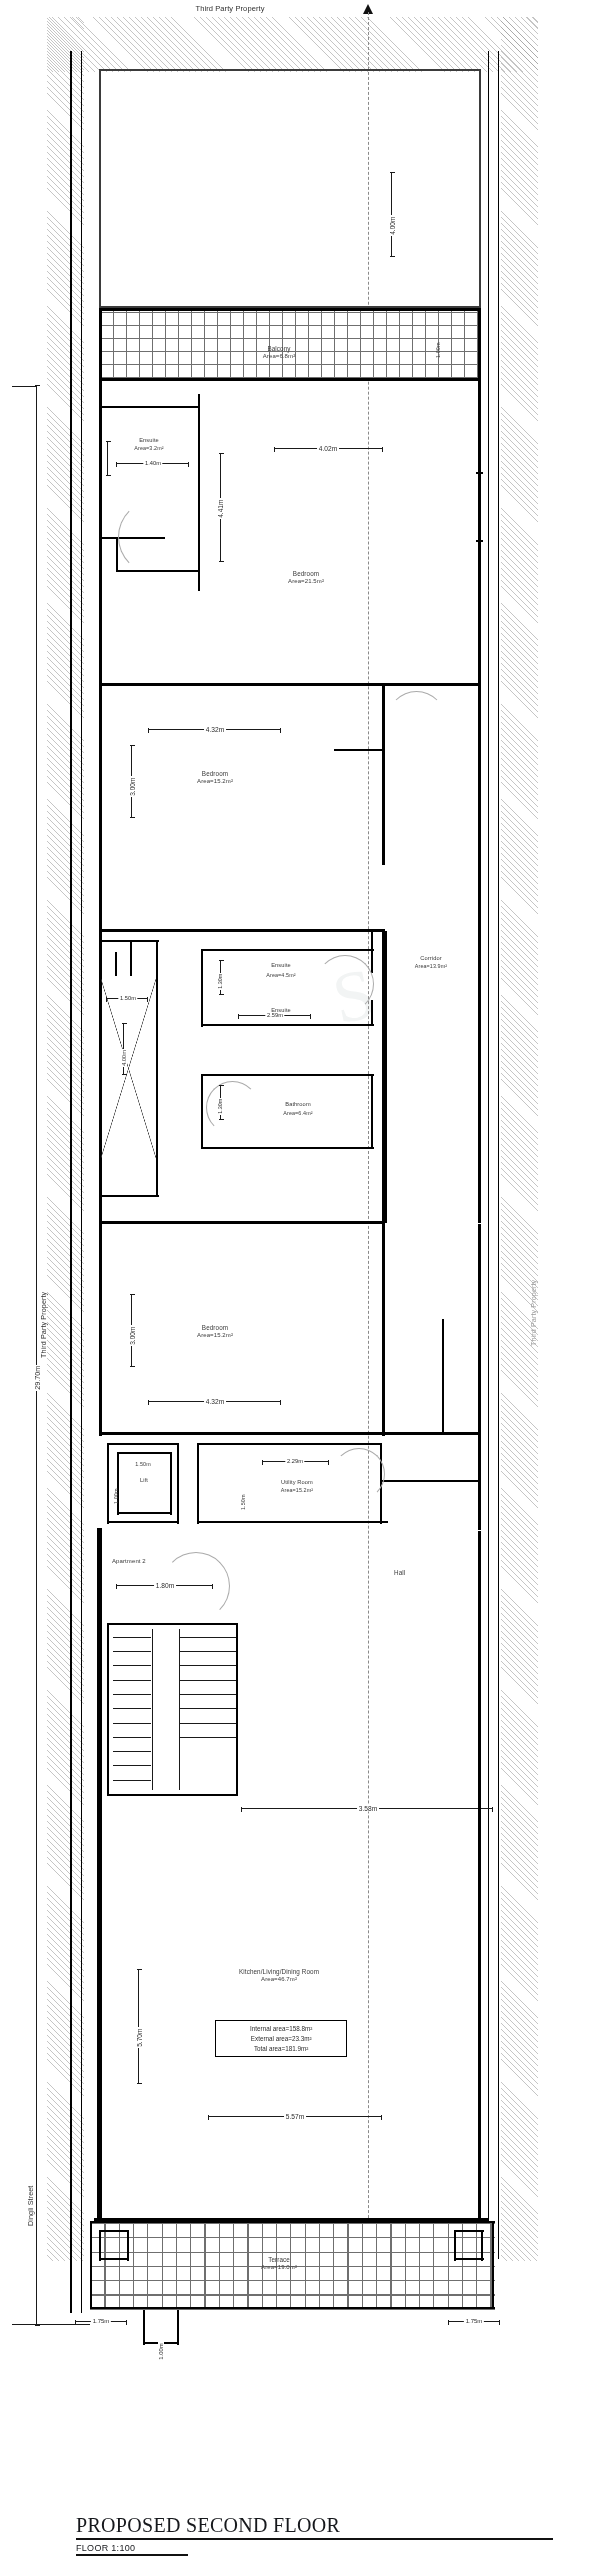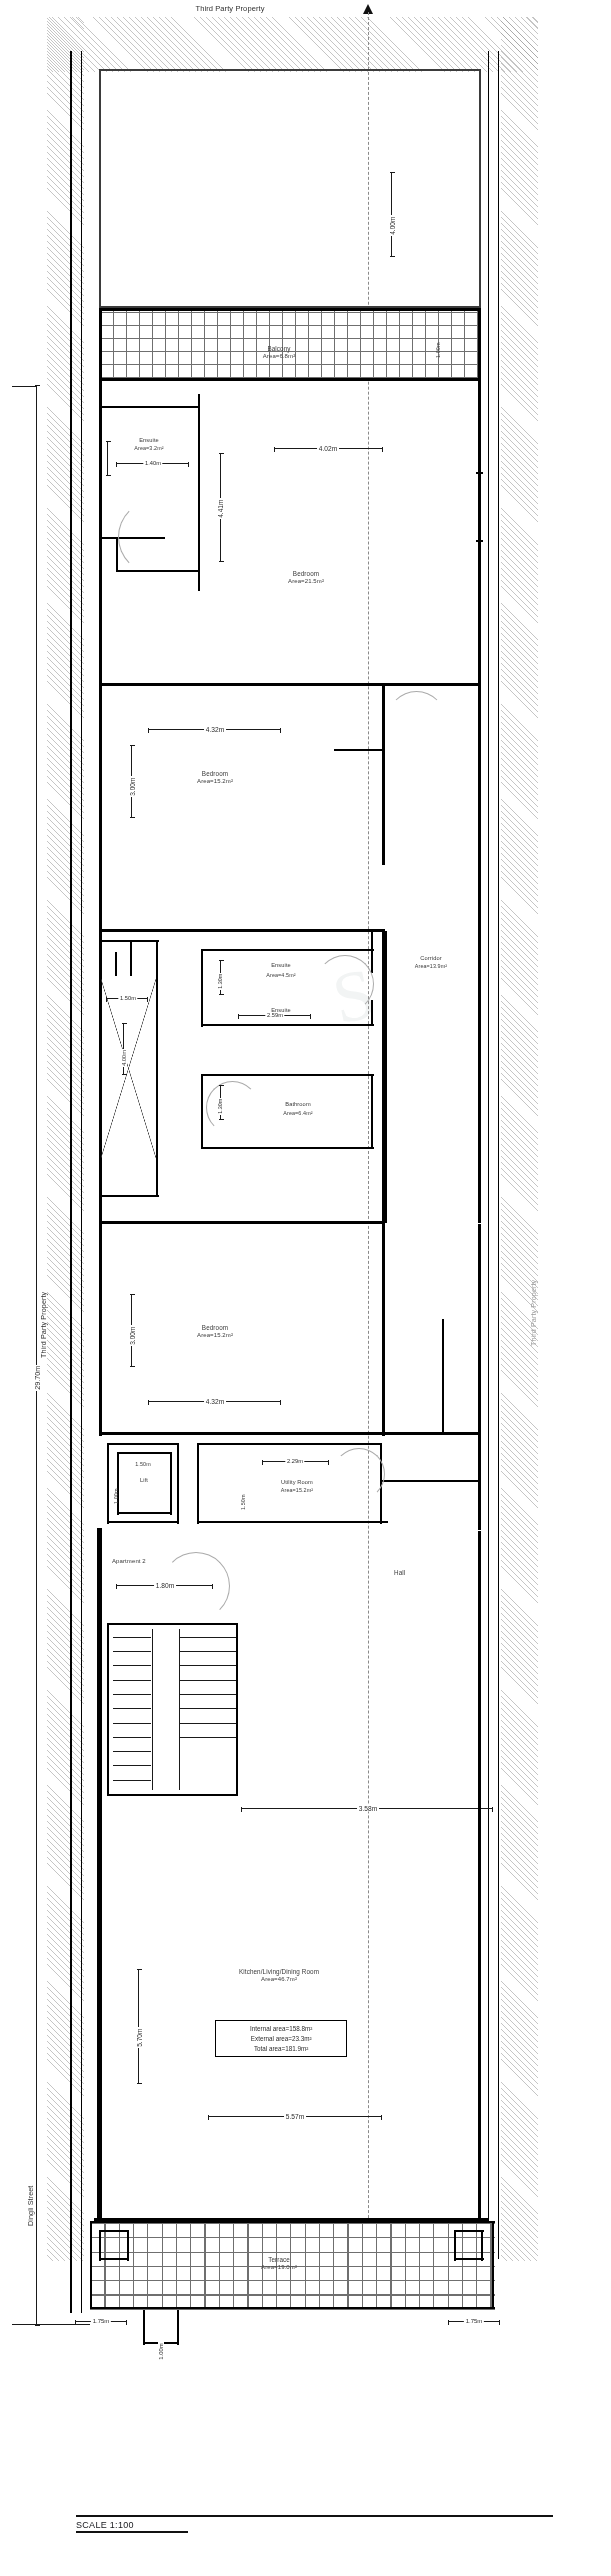--- a/index.html
+++ b/index.html
@@ -497,19 +497,20 @@
 
   <div class="dimh" style="left:12px;top:386px;width:25px;"></div>
   <div class="dimv" style="left:36px;top:386px;height:1940px;">
     <div class="ticku" style="top:-0.6px;"></div>
       <div class="tickd" style="top:1939px;"></div>
   </div>
   <div class="dimh" style="left:12px;top:2324px;width:78px;"></div>
   <div class="dimtextv" style="left:33px;top:1391px;transform:rotate(-90deg);font-size:7.2px;">29.70m</div>
 
   <div id="title-block">
+    <div id="title-main">PROPOSED SECOND FLOOR</div>
     <div id="title-rule1"></div>
-    <div id="title-scale">SCALE 1:100</div>
+    <div id="title-scale">FLOOR 1:100</div>
     <div id="title-rule2"></div>
   </div>
 
 </div>
 
 
 </body></html>

